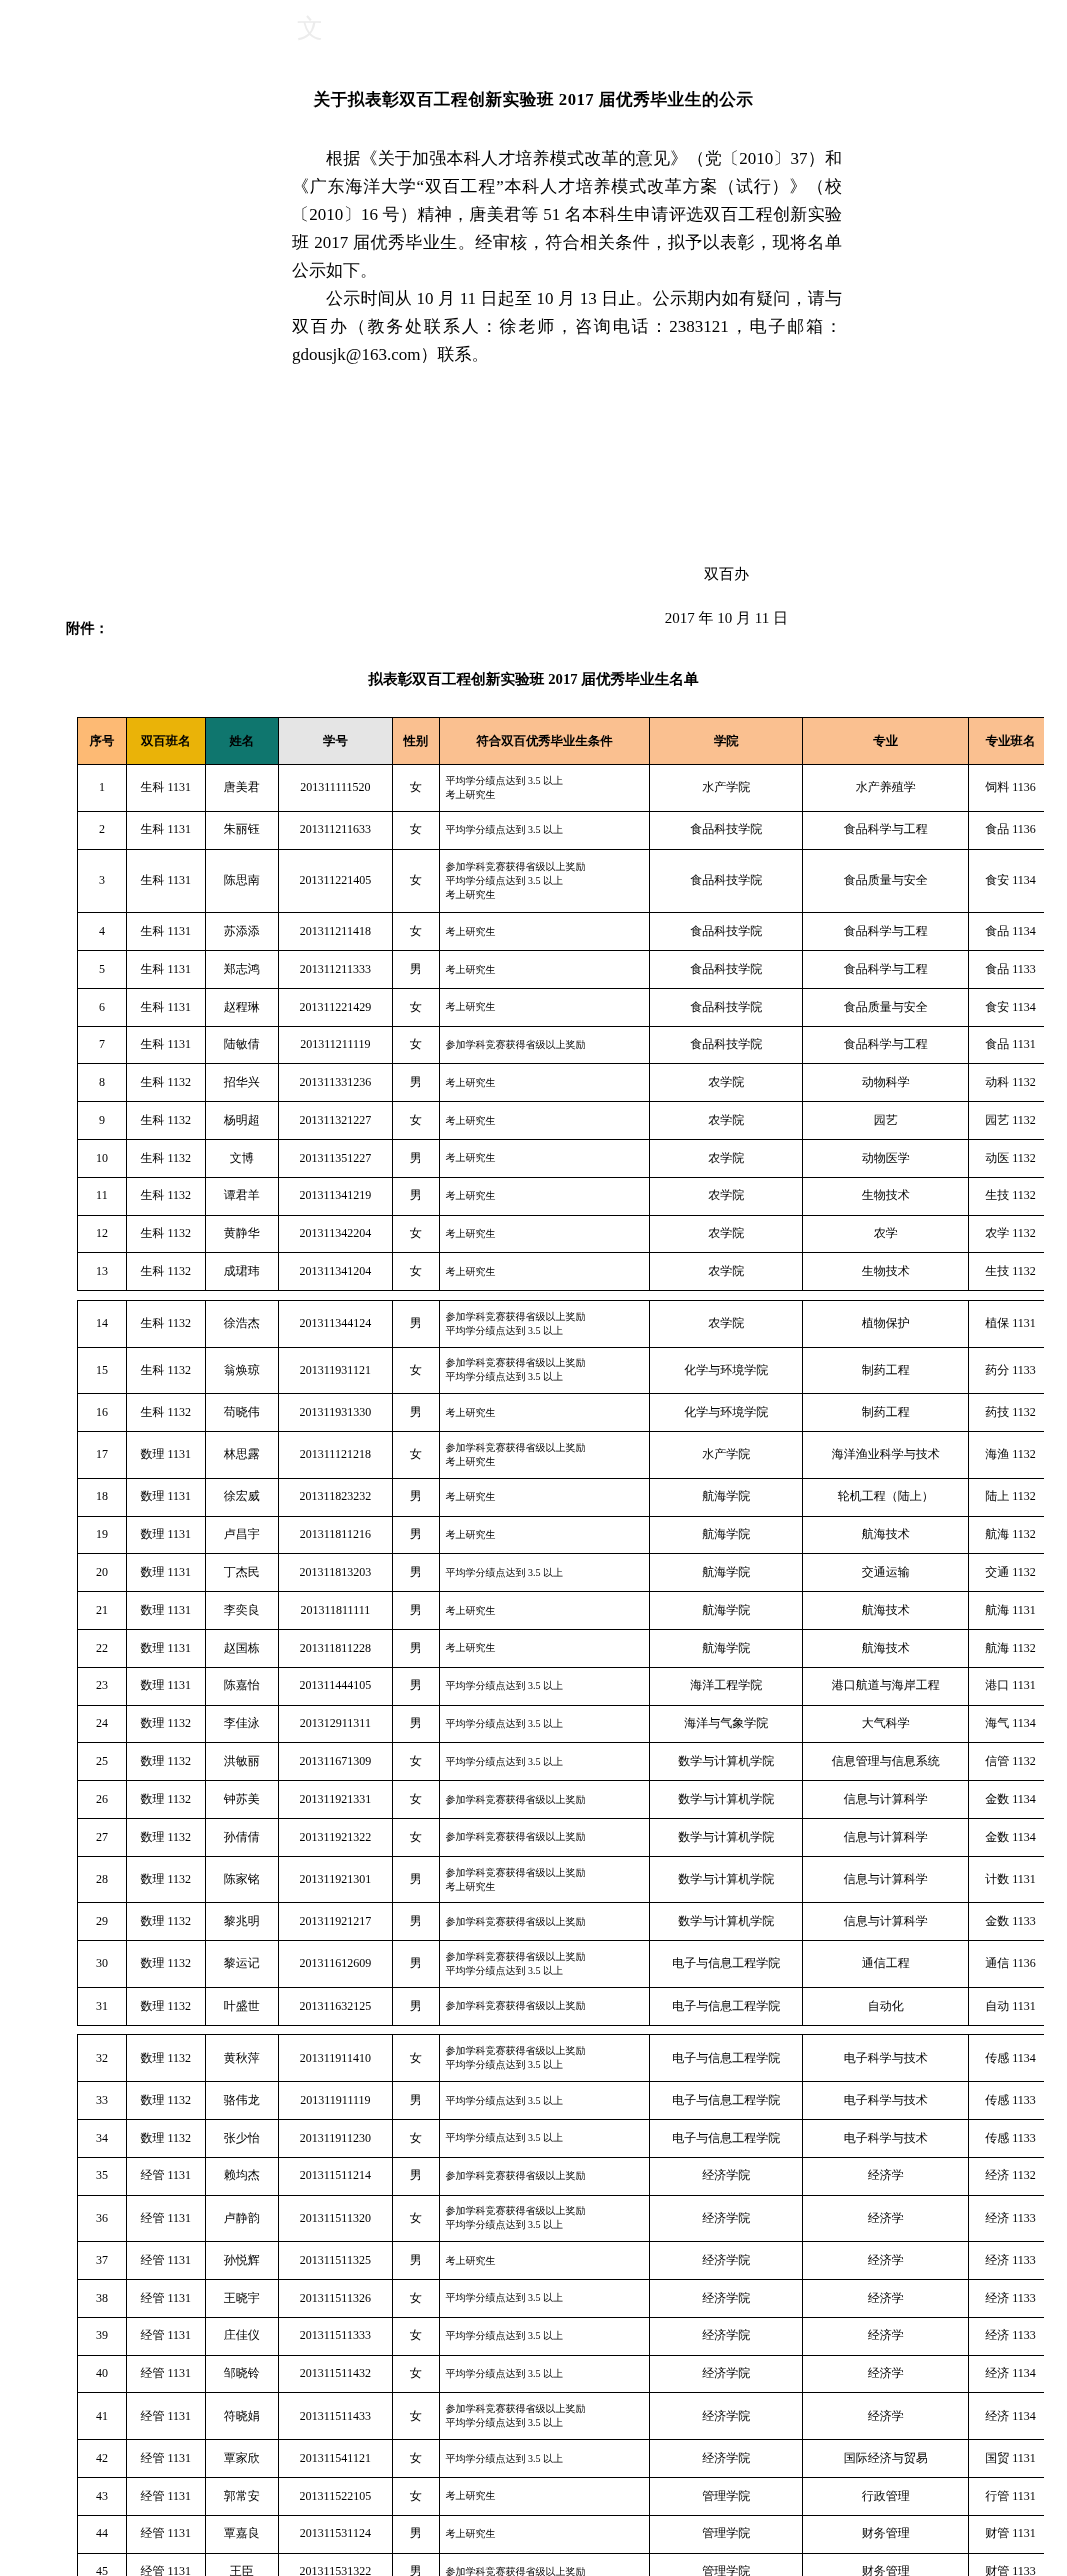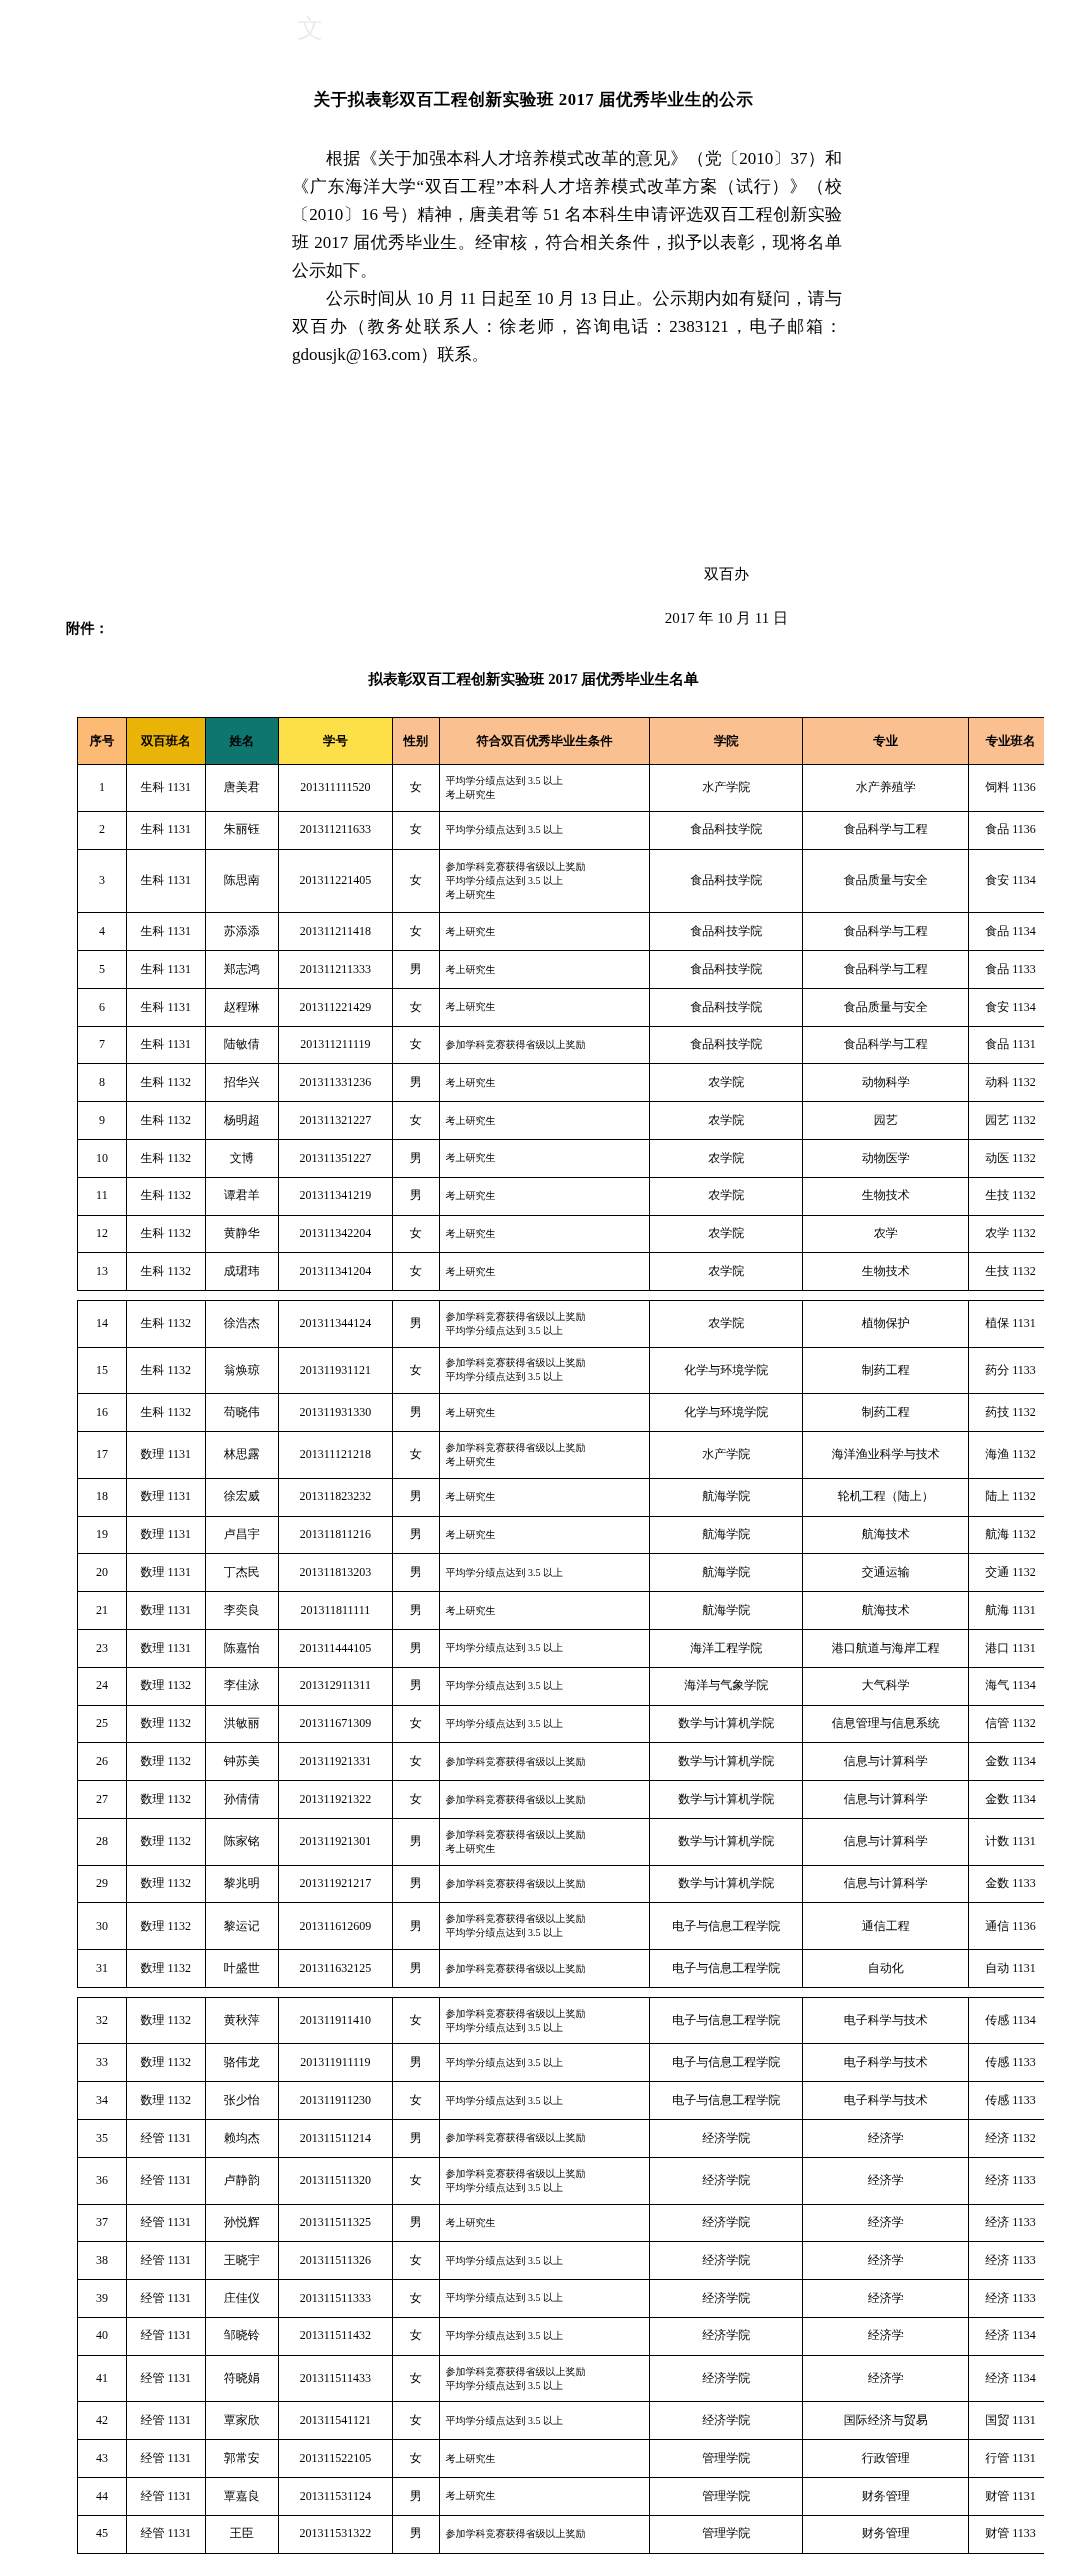--- a/index.html
+++ b/index.html
@@ -114,21 +114,21 @@
           <col style="width:21.6%">
         <col style="width:15.7%">
           <col style="width:17.0%">
           <col style="width:8.6%">
       </colgroup>
       <thead>
         <tr>
             <th style="background: #fdba74;">序号</th>
             <th style="background: #eab308; margin-top: 41px;">双百班名</th>
             <th style="background: #0f766e;">姓名</th>
-            <th style="background: #fde047; margin-top: 20px;">学号</th>
+            <th style="background: #e5e5e5; margin-top: 20px;">学号</th>
             <th style="background: rgb(250, 192, 144);">性别</th>
             <th style="background: rgb(250, 192, 144);">符合双百优秀毕业生条件</th>
             <th style="background: rgb(250, 192, 144);">学院</th>
             <th style="background: rgb(250, 192, 144);">专业</th>
             <th style="background: rgb(250, 192, 144);">专业班名<span class="row-mark">↵</span></th>
           </tr>
       </thead>
       <tbody>
           <tr class="lines-2">
             <td>1</td>
@@ -364,20 +364,31 @@
             <td>数理 1131</td>
             <td>李奕良</td>
             <td>201311811111</td>
             <td>男</td>
             <td class="cond">考上研究生</td>
             <td>航海学院</td>
             <td>航海技术</td>
             <td>航海 1131</td>
           </tr>
           <tr class="lines-1">
+            <td>22</td>
+            <td>数理 1131</td>
+            <td>赵国栋</td>
+            <td>201311811228</td>
+            <td>男</td>
+            <td class="cond">考上研究生</td>
+            <td>航海学院</td>
+            <td>航海技术</td>
+            <td>航海 1132</td>
+          </tr>
+          <tr class="lines-1">
             <td>23</td>
             <td>数理 1131</td>
             <td>陈嘉怡</td>
             <td>201311444105</td>
             <td>男</td>
             <td class="cond">平均学分绩点达到 3.5 以上</td>
             <td>海洋工程学院</td>
             <td>港口航道与海岸工程</td>
             <td>港口 1131</td>
           </tr>

